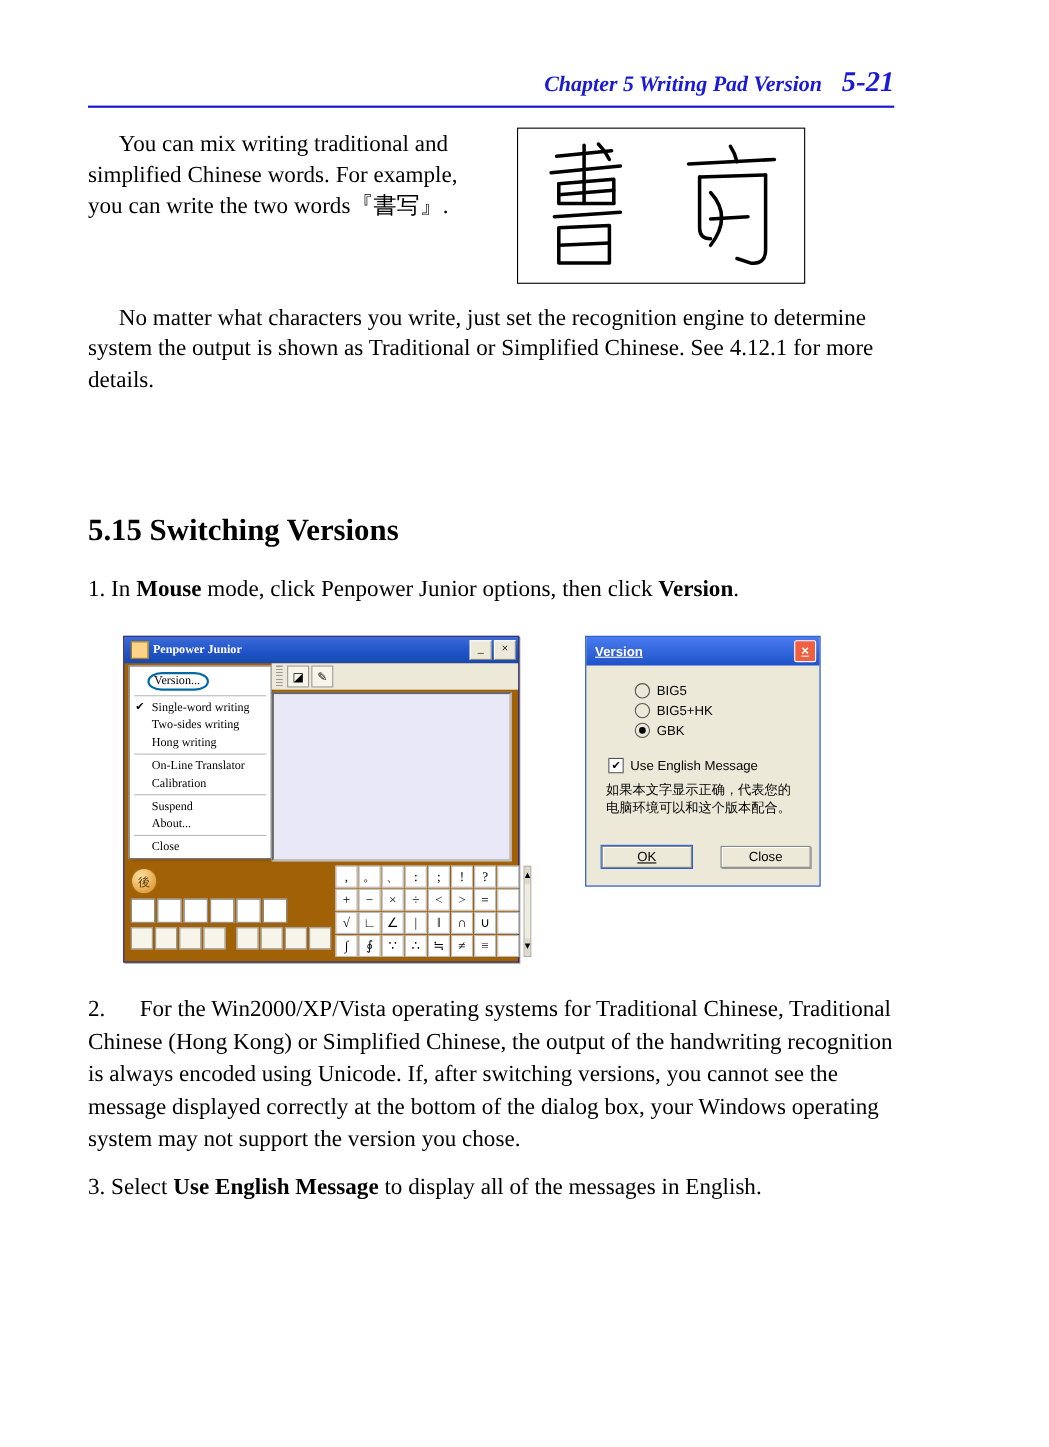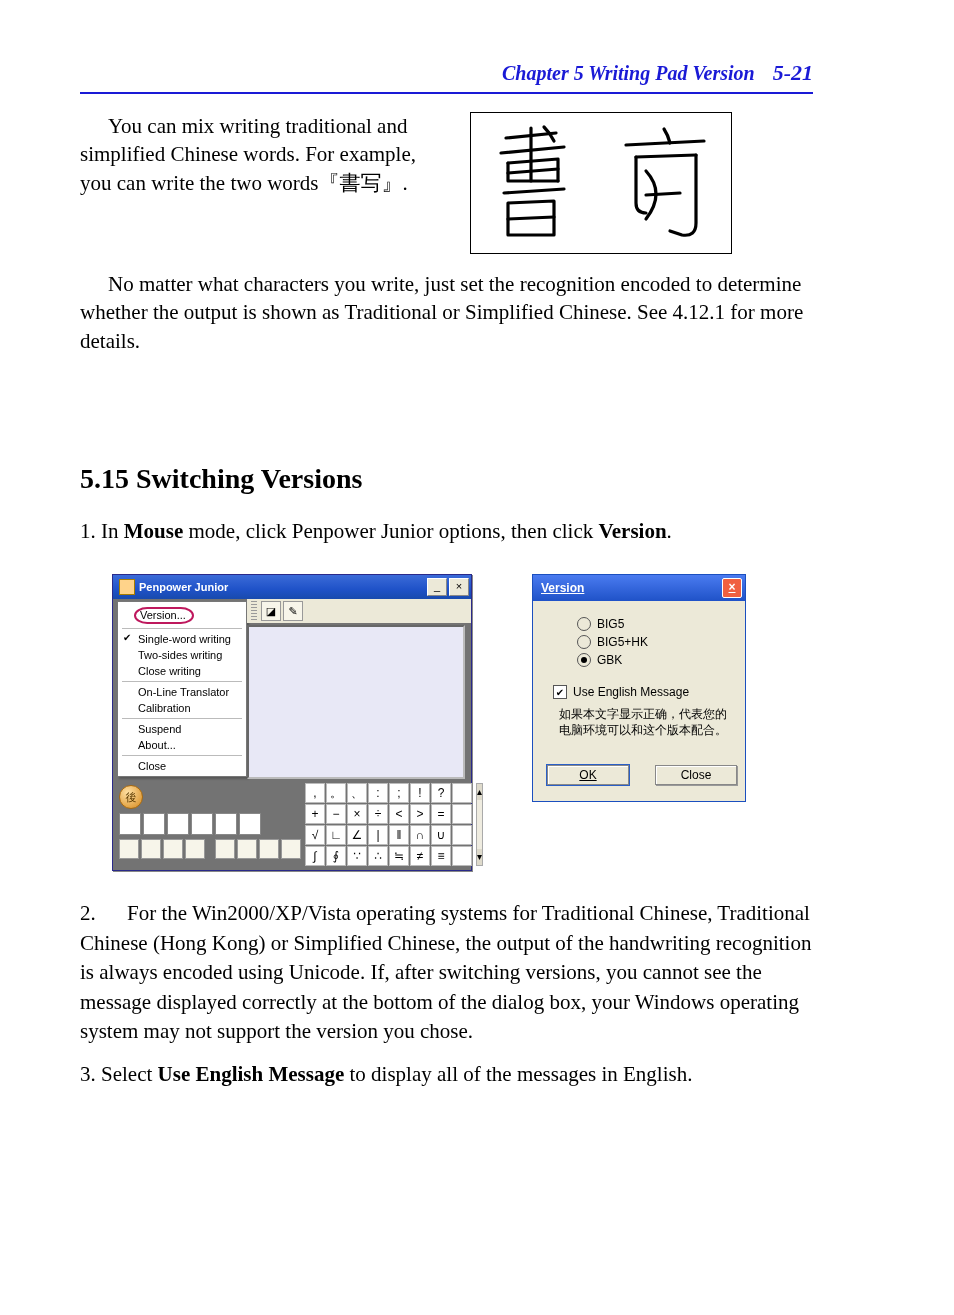--- a/index.html
+++ b/index.html
@@ -27,21 +27,21 @@
     font-family: "Times New Roman", serif;
     color: #1a1ad6;
     font-style: italic;
     font-weight: bold;
     font-size: 20px;
     padding-bottom: 6px;
     gap: 18px;
   }
   .page-number {
     font-style: italic;
-    font-size: 22px;
+    font-size: 26px;
   }
   h2.section {
     font-family: "Times New Roman", serif;
     font-weight: bold;
     font-size: 28px;
     margin: 18px 0 22px 0;
   }
   .para {
     font-size: 21px;
     line-height: 1.35;
@@ -70,24 +70,24 @@
   ol.steps .num { display:inline; }
   .screenshots-row {
     display: flex;
     gap: 60px;
     margin: 28px 0 28px 32px;
     align-items: flex-start;
   }
   
   .win {
     width: 358px;
-    font-family: Liberation Sans, sans-serif;
+    font-family: Liberation Serif, serif;
     font-size: 11px;
     border: 1px solid #2a2a8a;
-    background: #737373;
+    background: #a16207;
     box-shadow: 1px 1px 0 #888;
   }
   .win .titlebar {
     background: linear-gradient(#3b6bd8, #1f52c8 60%, #184aad);
     color: #fff;
     display: flex;
     align-items: center;
     padding: 2px 2px 2px 6px;
     height: 20px;
   }
@@ -119,21 +119,21 @@
     position: relative;
     white-space: nowrap;
   }
   .menu-list .item.first { padding-top:3px; }
   .menu-list .sep { border-top:1px solid #bbb; margin:2px 4px; }
   .menu-list .check::before {
     content:"✔"; position:absolute; left:5px; top:1px; font-size:10px;
   }
   .version-circled {
     display:inline-block;
-    border:2px solid #be185d;
+    border:2px solid #0369a1;
     border-radius: 14px / 9px;
     padding: 0 6px 1px 4px;
     margin-left: -4px;
   }
   .right-pane {
     flex:1;
     display:flex;
     flex-direction:column;
   }
   .toolbar-row {
@@ -234,21 +234,20 @@
     content:""; width:6px; height:6px; background:#000; border-radius:50%;
   }
   .checkbox {
     width:12px; height:12px; border:1px solid #555; background:#fff;
     display:inline-flex; align-items:center; justify-content:center; font-size:10px;
   }
   .dialog .msg {
     font-size:12px;
     margin: 8px 4px 0 4px;
     line-height:1.3;
-    text-align:right;
   }
   .dialog .btnrow {
     display:flex; gap:26px; 
     margin: 26px 0 6px 0;
   }
   .dlg-btn {
     min-width:60px; padding:2px 10px;
     background:#ece9d8;
     border:1px solid #888;
     box-shadow: inset 1px 1px 0 #fff, 1px 1px 0 #999;
@@ -295,21 +294,21 @@
           <path d="M20 34 L20 80 Q20 90 30 90"></path>
           <path d="M20 34 L80 32"></path>
           <path d="M80 32 L80 100 Q80 114 66 112 L54 108"></path>
           <path d="M30 48 Q50 70 30 96"></path>
           <path d="M30 72 L64 70"></path>
         </g>
       </svg>
     </div>
   </div>
 
-  <div class="para indent">No matter what characters you write, just set the recognition encoded to determine whether the output is shown as Traditional or Simplified Chinese. See 4.12.1 for more details.</div>
+  <div class="para indent">No matter what characters you write, just set the recognition engine to determine system the output is shown as Traditional or Simplified Chinese. See 4.12.1 for more details.</div>
 
   <div class="spacer-l"></div>
 
   <h2 class="section">5.15  Switching Versions</h2>
 
   <ol class="steps">
     <li>
       <span class="num">1. In </span><b>Mouse</b><span> mode, click Penpower Junior options, then click </span><b>Version</b><span>.</span>
     </li>
   </ol>
@@ -324,21 +323,21 @@
         <span class="btn">×</span>
       </div>
       <div class="menu-dropdown">
         <div class="menu-list">
           <div class="item first">
             <span class="version-circled">Version...</span>
           </div>
           <div class="sep"></div>
           <div class="item check">Single-word writing</div>
           <div class="item">Two-sides writing</div>
-          <div class="item">Close writing</div>
+          <div class="item">Hong writing</div>
           <div class="sep"></div>
           <div class="item">On-Line Translator</div>
           <div class="item">Calibration</div>
           <div class="sep"></div>
           <div class="item">Suspend</div>
           <div class="item">About...</div>
           <div class="sep"></div>
           <div class="item">Close</div>
         </div>
         <div class="right-pane">

